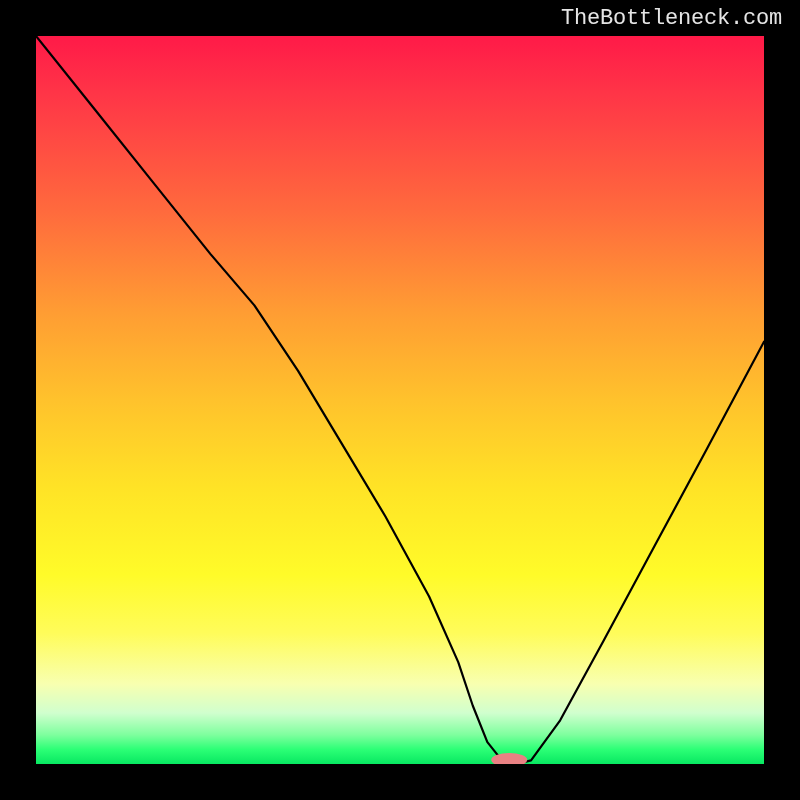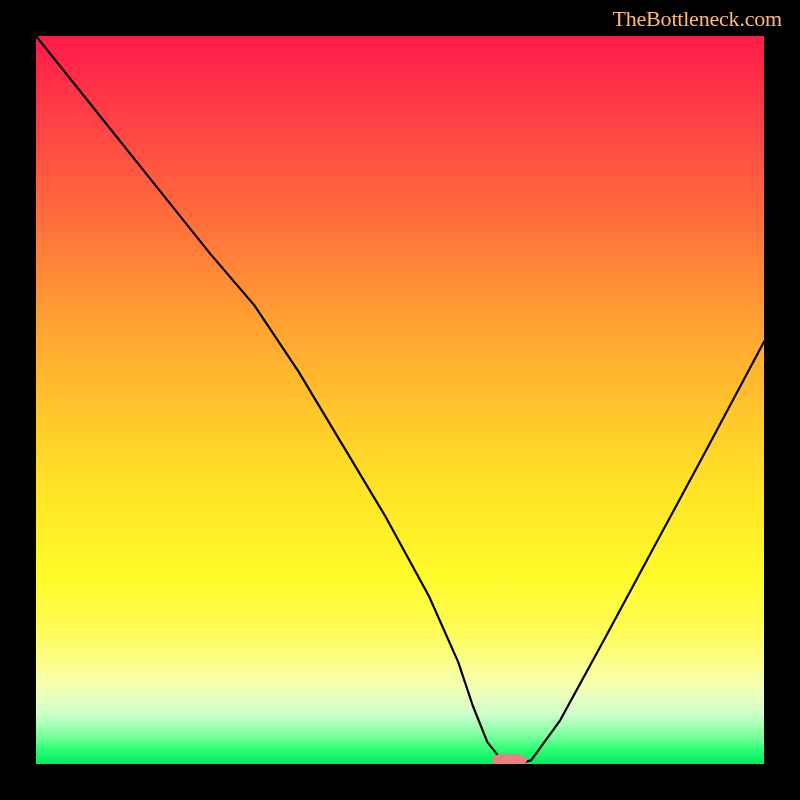--- a/index.html
+++ b/index.html
@@ -49,24 +49,24 @@
     position: absolute;
     left: 0;
     top: 0;
     width: 100%;
     height: 100%;
   }
   .watermark {
     position: absolute;
     top: 6px;
     right: 18px;
-    font-family: Liberation Serif, serif;
+    font-family: Liberation Mono, monospace;
     font-size: 22px;
     font-weight: 500;
-    color: #fdba74;
+    color: #e5e5e5;
     letter-spacing: -0.2px;
     user-select: none;
     text-align: right;
   }
 </style>
 </head>
 <body>
 
 <div class="chart-container">
 

